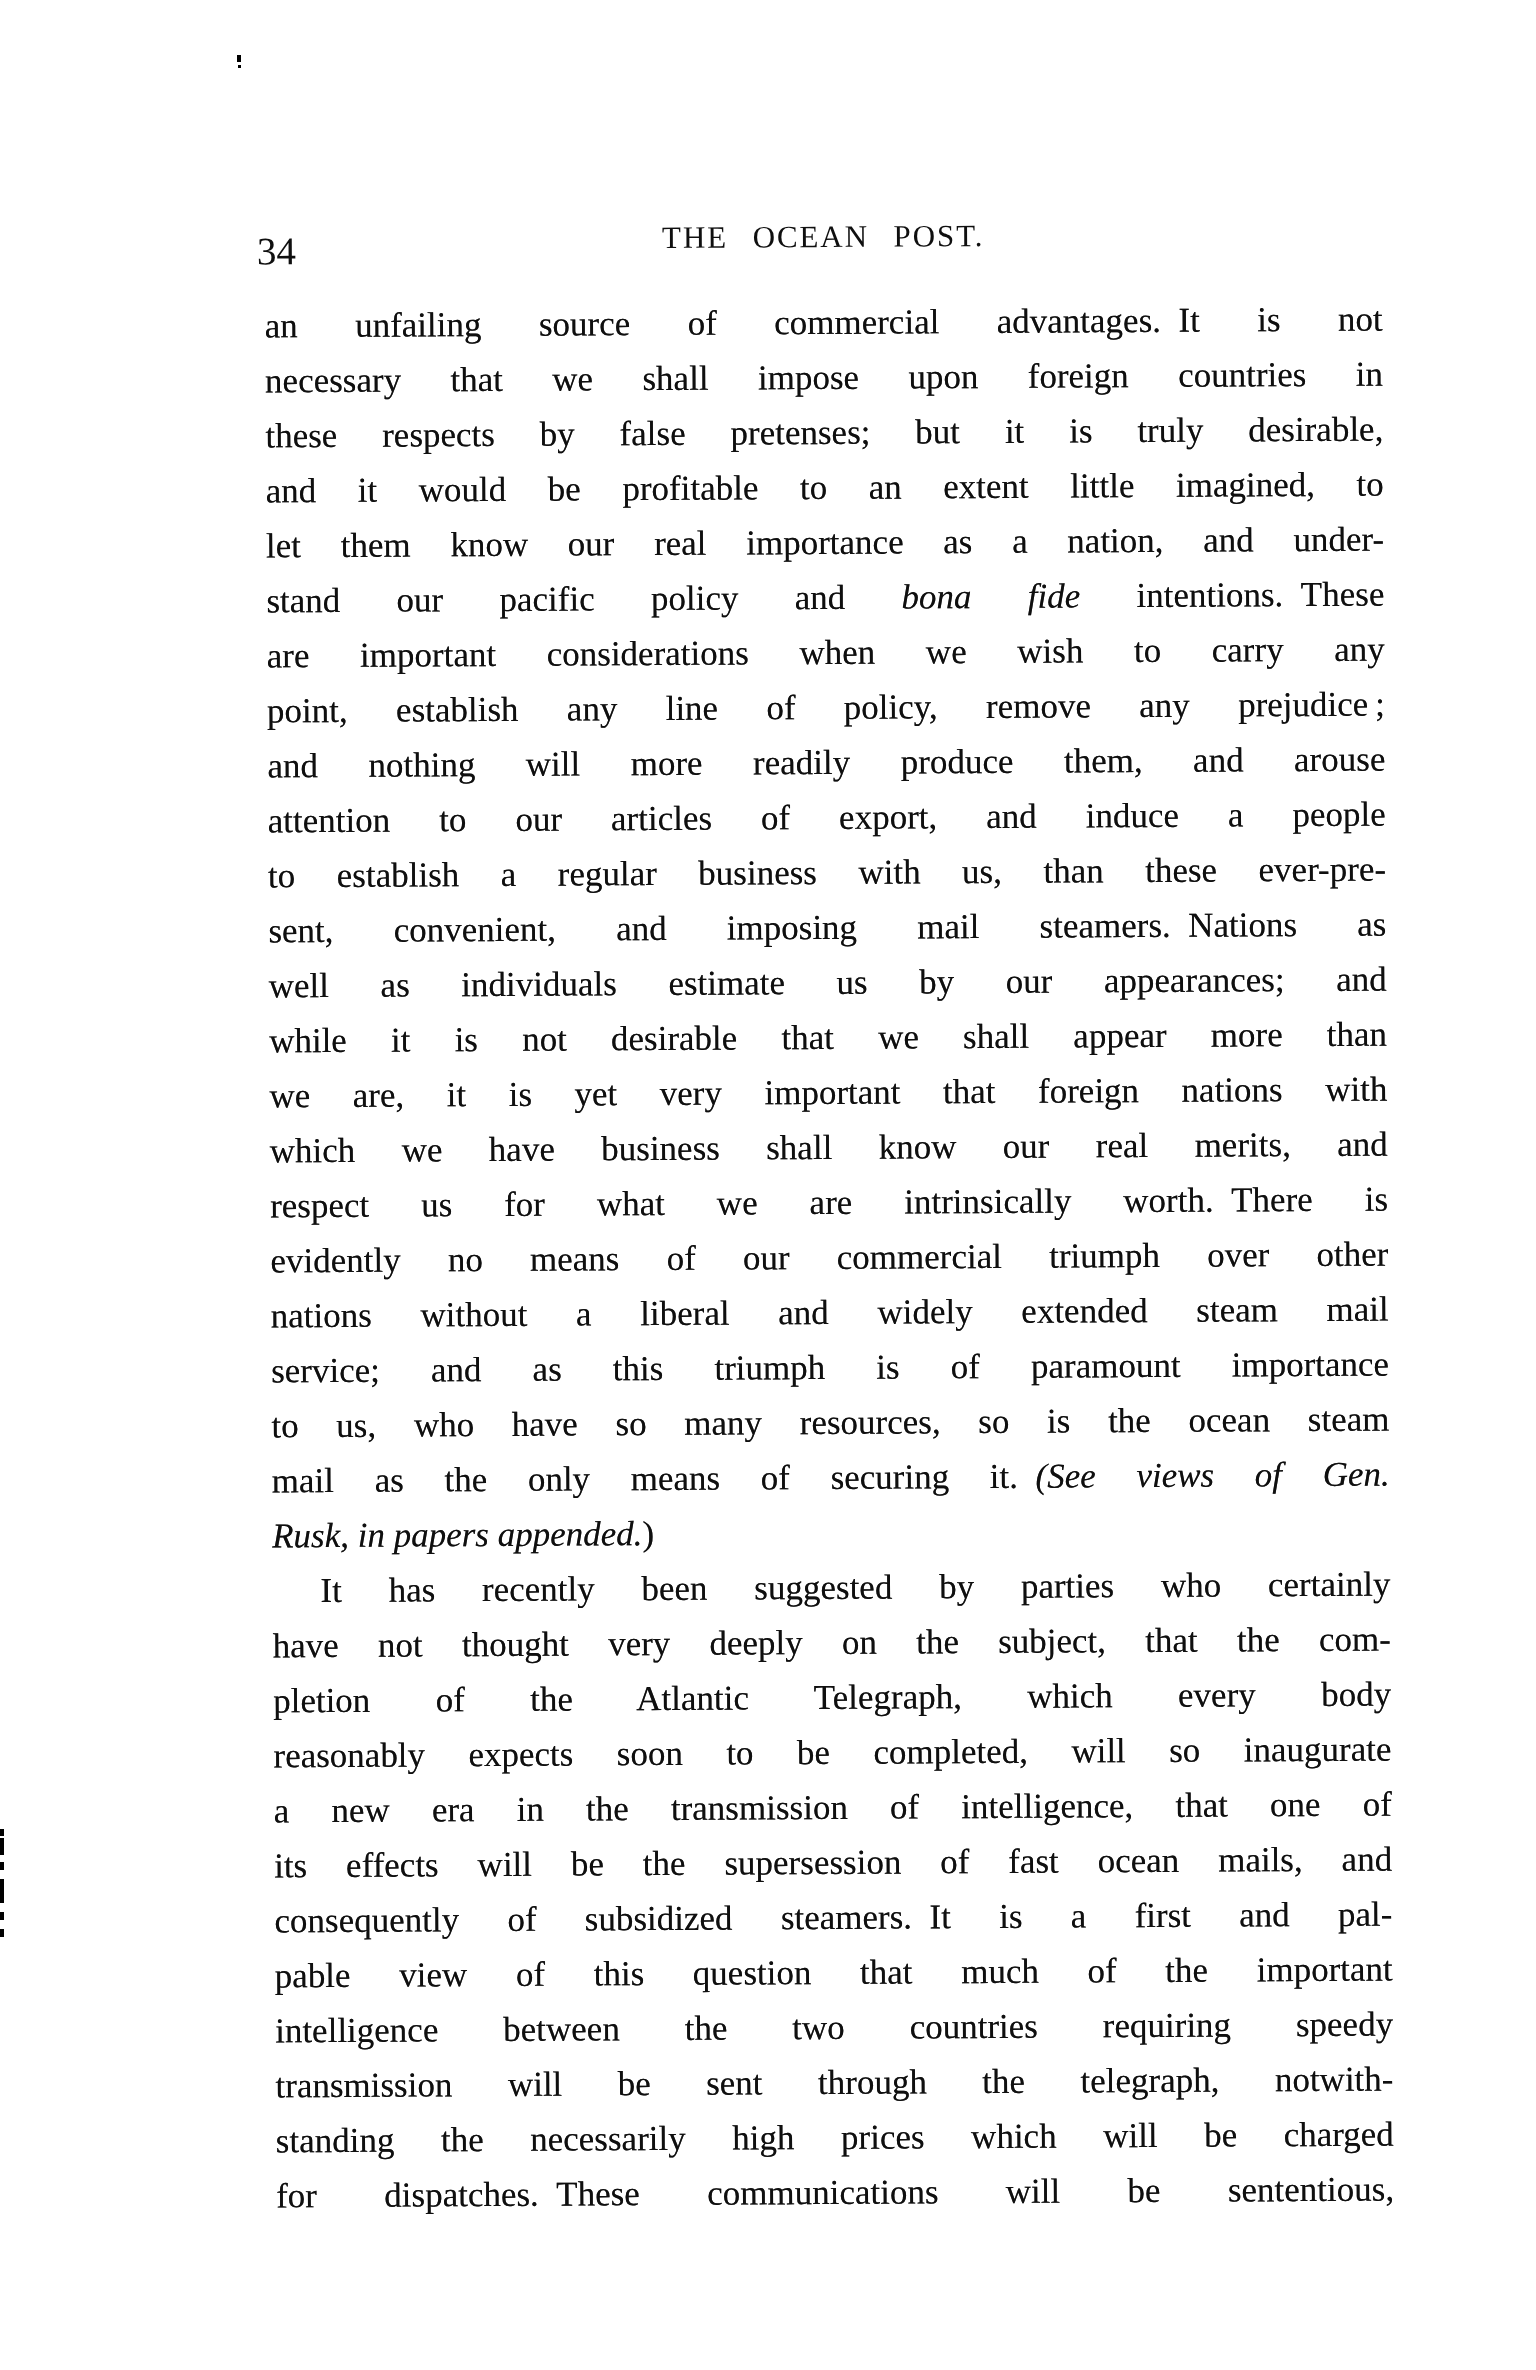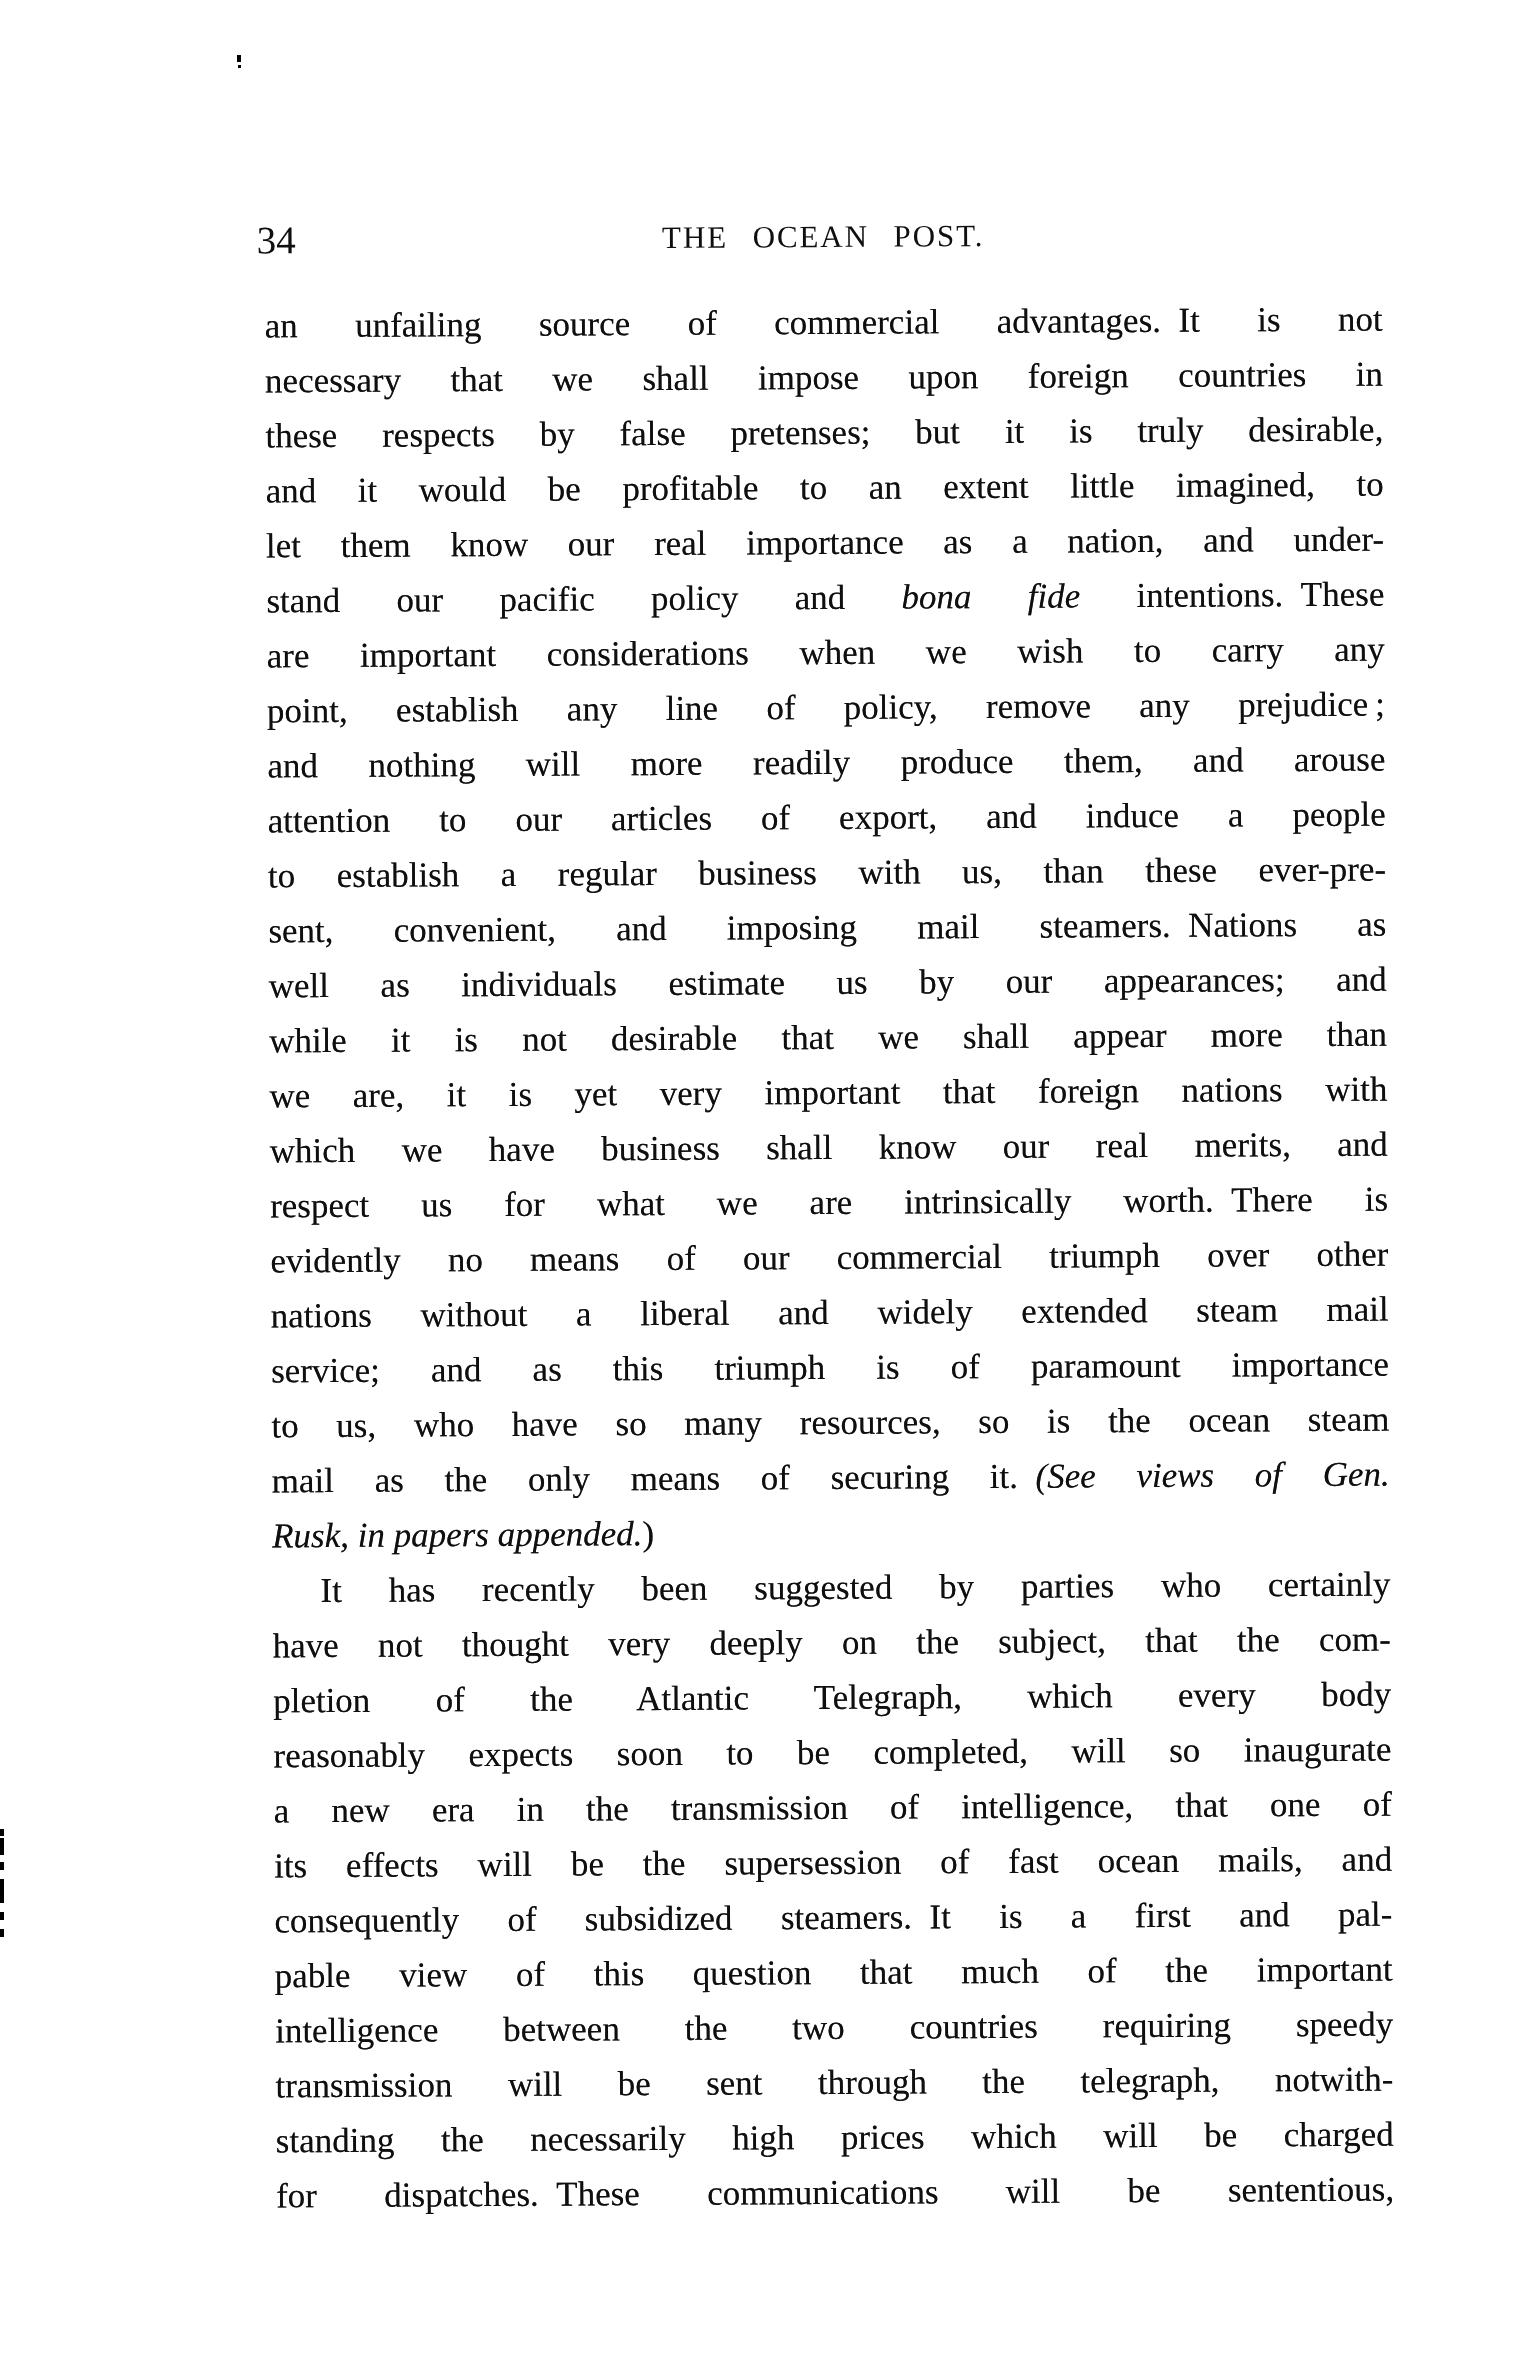--- a/index.html
+++ b/index.html
@@ -15,21 +15,21 @@
   .content {
     position: absolute;
     left: 264px;
     top: 211px;
     width: 1118px;
     transform: rotate(-0.35deg);
     transform-origin: 50% 0;
   }
   .header { position: relative; height: 52px; margin-bottom: 32px; }
   .page-number {
-    position: absolute; left: -7.4px; top: 2px;
+    position: absolute; left: -7.4px; top: 13px;
     font-size: 39px; line-height: 48px; text-align: right;
   }
   .running-title {
     text-align: center;
     font-size: 31px; line-height: 52px;
     letter-spacing: 1.9px; word-spacing: 15px;
   }
   .body-text {
     font-size: 35px;
     text-shadow: 0 0 0.6px rgba(0,0,0,0.65);

